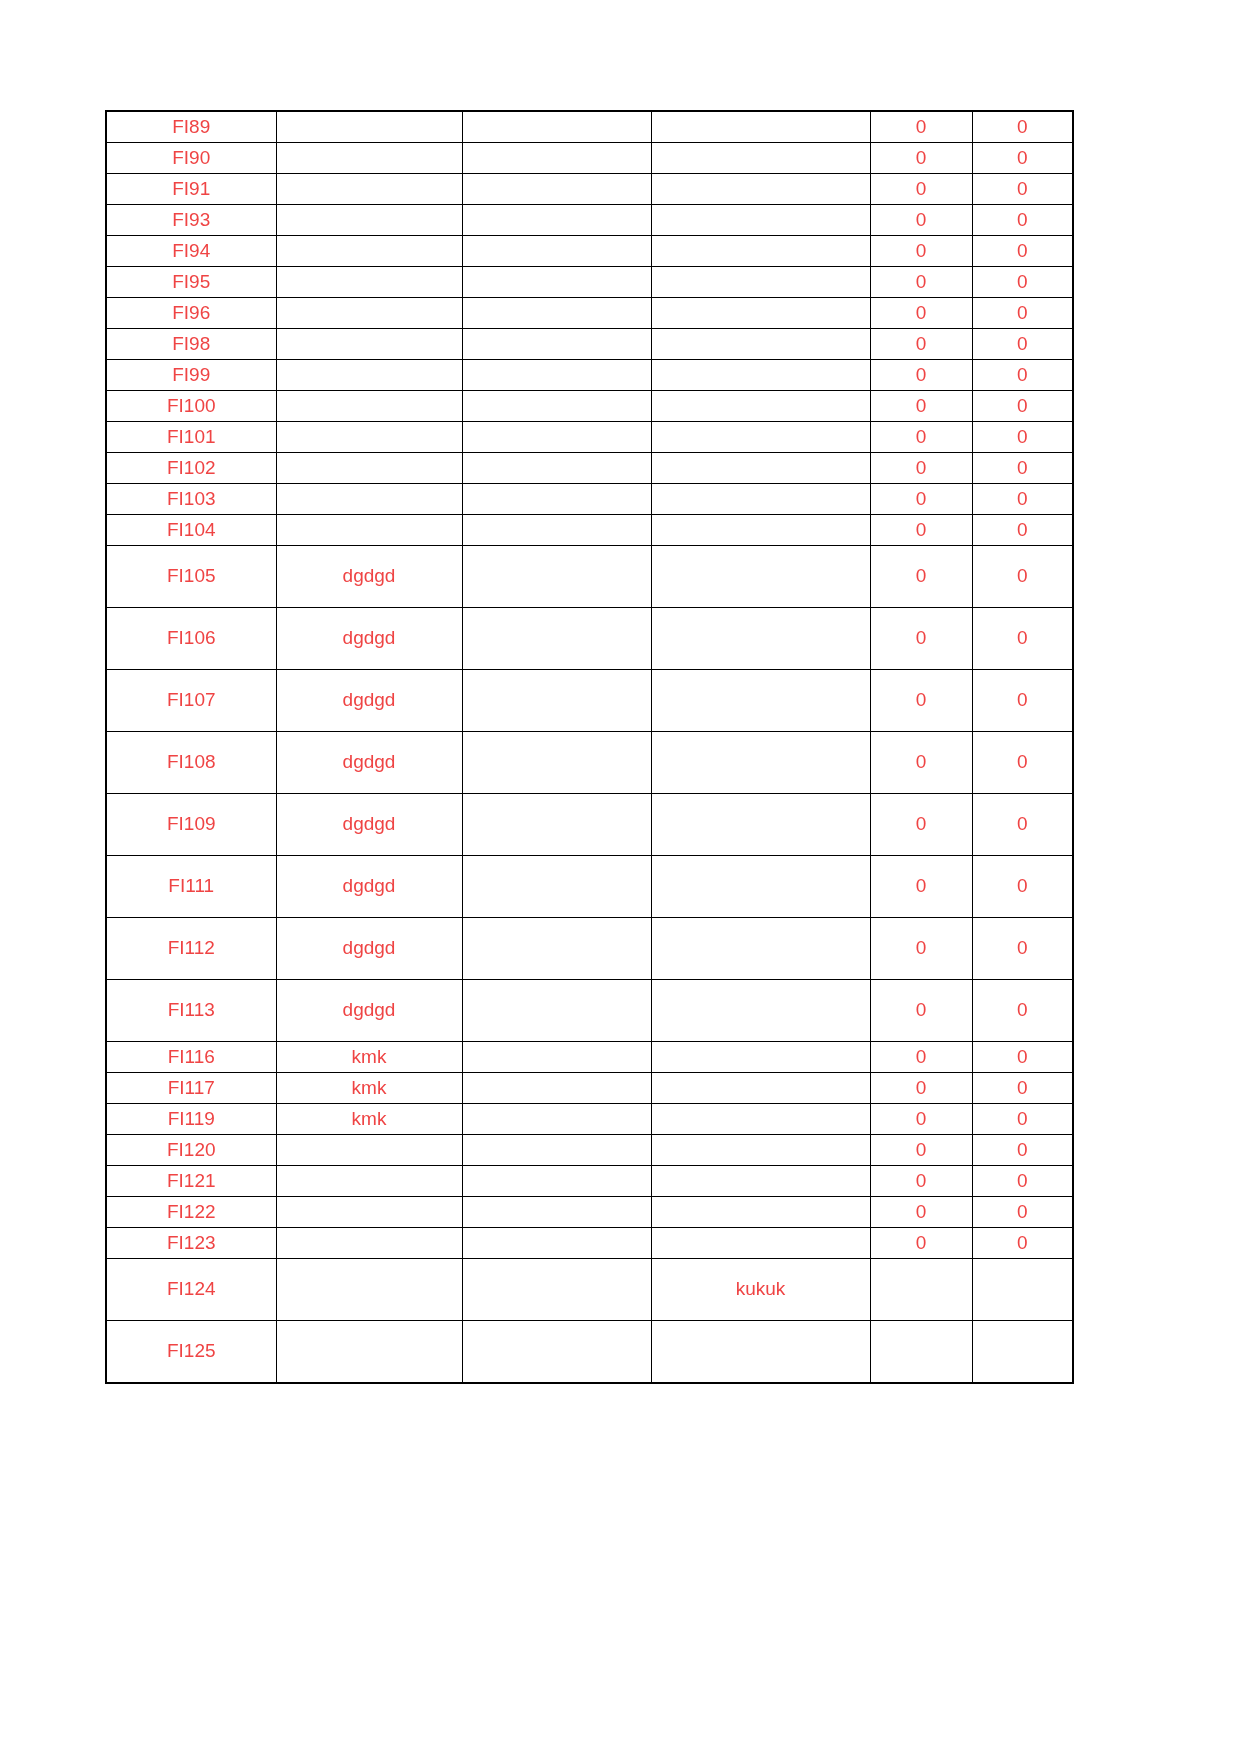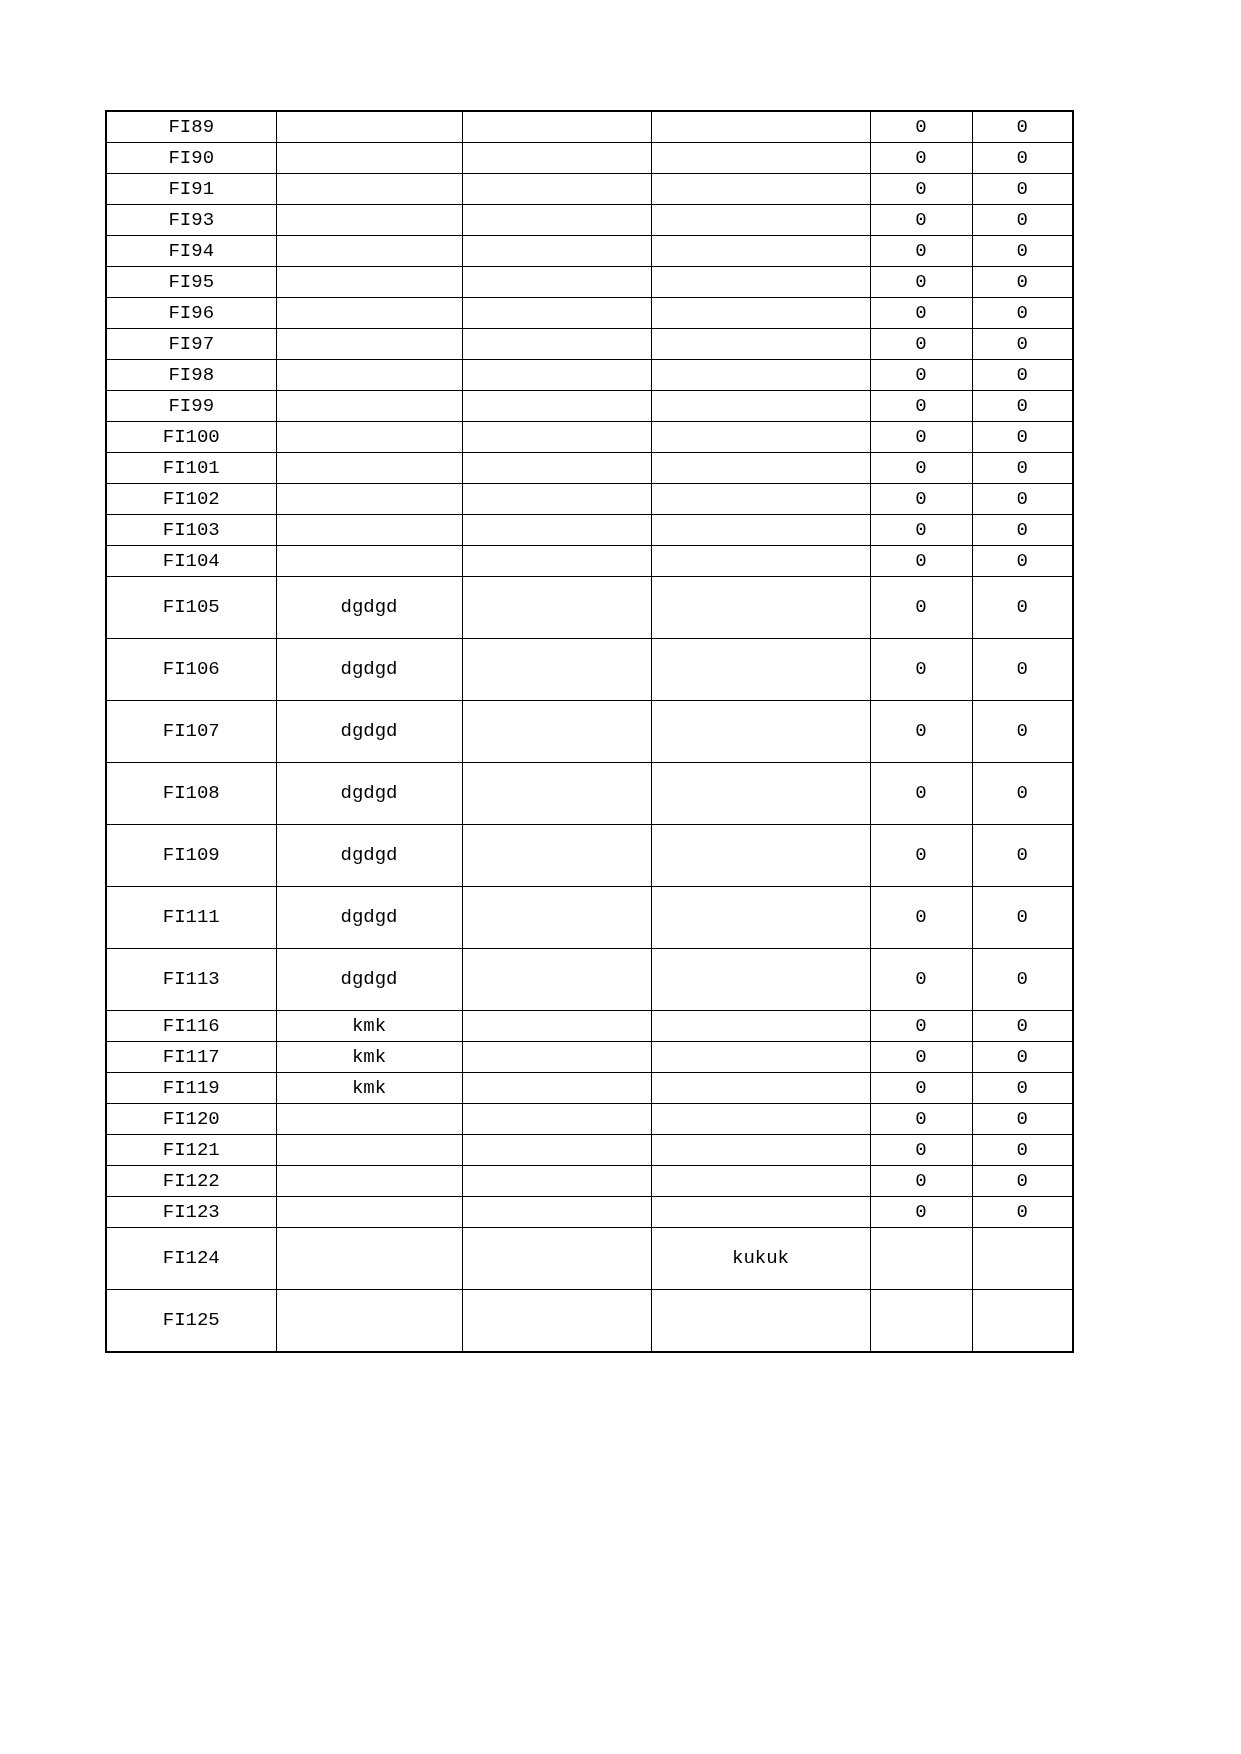--- a/index.html
+++ b/index.html
@@ -5,22 +5,22 @@
   html, body {
     margin: 0;
     padding: 0;
     background: #ffffff;
   }
   .page {
     position: relative;
     width: 1241px;
     height: 1754px;
     background: #ffffff;
-    font-family: Liberation Mono, monospace;
-    color: #000000;
+    font-family: Liberation Sans, sans-serif;
+    color: #ef4444;
     overflow: hidden;
   }
   table.data-table {
     position: absolute;
     left: 105px;
     top: 110px;
     width: 967px;
     border-collapse: collapse;
     table-layout: fixed;
     border: 2px solid #000000;
@@ -102,28 +102,20 @@
         </tr>
         <tr class="short">
           <td>FI96</td>
           <td></td>
           <td></td>
           <td></td>
           <td>0</td>
           <td>0</td>
         </tr>
         <tr class="short">
-          <td>FI97</td>
-          <td></td>
-          <td></td>
-          <td></td>
-          <td>0</td>
-          <td>0</td>
-        </tr>
-        <tr class="short">
           <td>FI98</td>
           <td></td>
           <td></td>
           <td></td>
           <td>0</td>
           <td>0</td>
         </tr>
         <tr class="short">
           <td>FI99</td>
           <td></td>
@@ -207,20 +199,28 @@
         <tr class="tall">
           <td>FI109</td>
           <td>dgdgd</td>
           <td></td>
           <td></td>
           <td>0</td>
           <td>0</td>
         </tr>
         <tr class="tall">
           <td>FI111</td>
+          <td>dgdgd</td>
+          <td></td>
+          <td></td>
+          <td>0</td>
+          <td>0</td>
+        </tr>
+        <tr class="tall">
+          <td>FI112</td>
           <td>dgdgd</td>
           <td></td>
           <td></td>
           <td>0</td>
           <td>0</td>
         </tr>
         <tr class="tall">
           <td>FI113</td>
           <td>dgdgd</td>
           <td></td>

